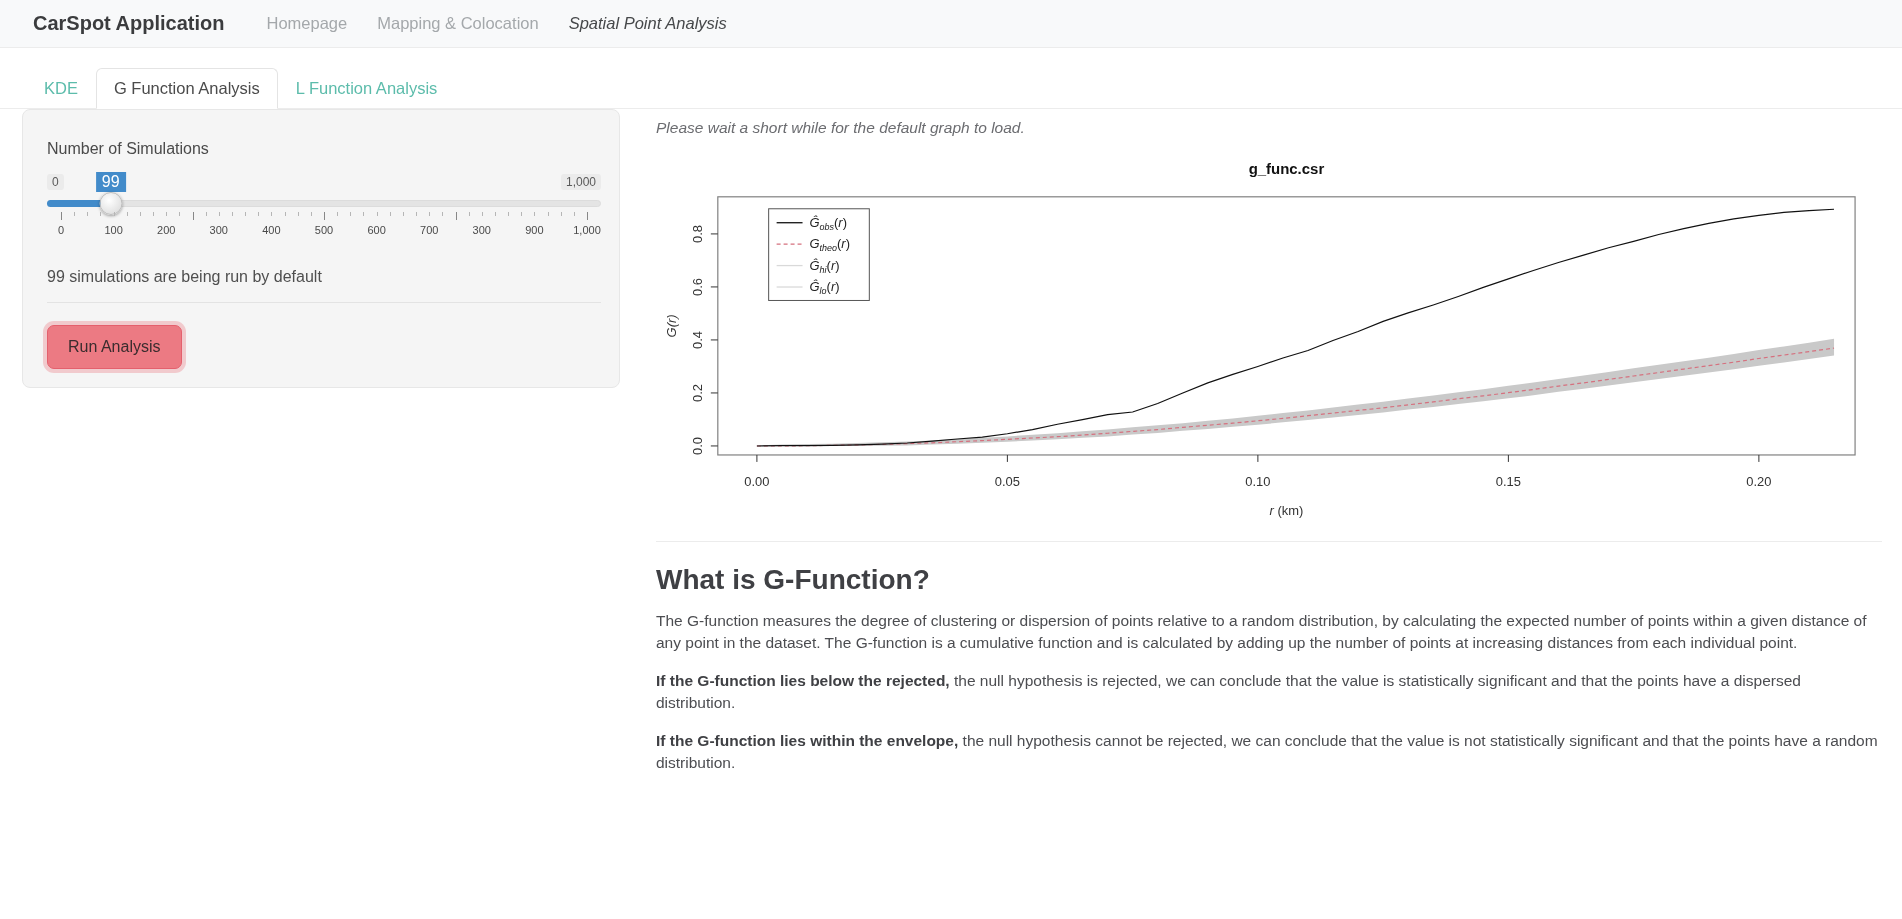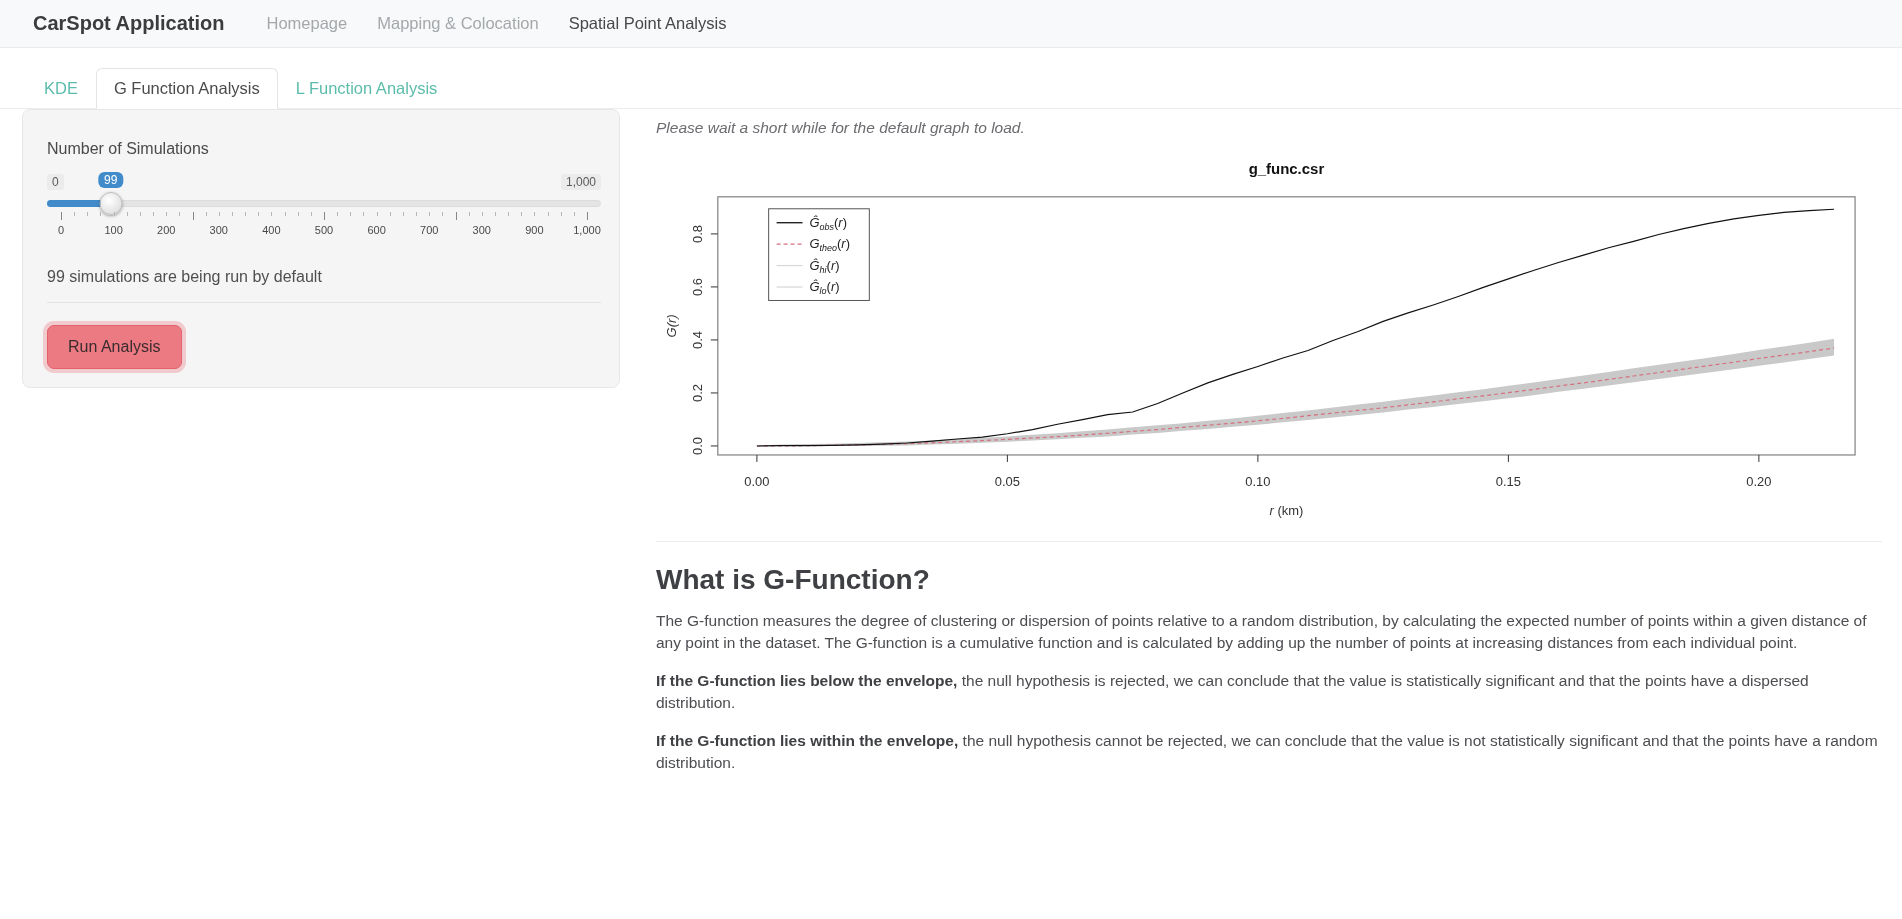--- a/index.html
+++ b/index.html
@@ -4,21 +4,21 @@
 <style>
   * { margin:0; padding:0; box-sizing:border-box; }
   html,body { width:1902px; background:#fff; font-family:"Liberation Sans","DejaVu Sans",sans-serif; color:#4c4d51; }
 
   
   .navbar { height:48px; background:#f8f9fa; border-bottom:1px solid #ececec;
             display:flex; align-items:center; padding-left:33px; }
   .brand { font-size:20px; font-weight:600; color:#3b3c3e; margin-right:42px; }
   .nav-links { display:flex; gap:30px; }
   .nav-link { font-size:16.5px; color:#a4a8ab; cursor:pointer; text-decoration:none; }
-  .nav-link.active { color:#46484a; }
+  .nav-link.active { color:#46484a;font-style:italic; }
 
   
   .tabbar { display:flex; align-items:flex-end; margin-top:20px; padding-left:26px;
             border-bottom:1px solid #ececec; }
   .tab { font-size:16.5px; color:#5cbcab; padding:10px 17px; cursor:pointer;
          border:1px solid transparent; border-radius:6px 6px 0 0; margin-bottom:-1px; }
   .tab.active { background:#fff; color:#4b4b4b; border-color:#e4e4e4; border-bottom-color:#fff; }
 
   
   .content { display:flex; align-items:flex-start; padding:0 20px 40px 22px; gap:36px; }
@@ -26,21 +26,21 @@
   
   .well { flex:0 0 598px; background:#f5f5f5; border:1px solid #e7e7e7; border-radius:8px;
           padding:30px 18px 18px 24px; min-height:255px; }
   .ctl-label { font-size:16px; color:#4a4a4a; margin-bottom:14px; }
 
   .irs { position:relative; height:86px; margin-top:4px; }
   .irs-minmax { position:absolute; top:2px; font-size:12px; color:#5a5a5a;
                 background:#ebebeb; border-radius:3px; padding:1px 5px; }
   .irs-min { left:0; } .irs-max { right:0; }
   .irs-value { position:absolute; top:0; left:11.5%; transform:translateX(-50%);
-               font-size:12px; color:#fff; background:#428bca; border-radius:6px; padding:1px 6px; }
+               font-size:16px; color:#fff; background:#428bca; border-radius:0; padding:1px 6px; }
   .irs-track { position:absolute; top:28px; left:0; right:0; height:7px; background:#e4e4e4;
                border-radius:4px; border:1px solid #dcdcdc; }
   .irs-bar { position:absolute; top:28px; left:0; width:11.5%; height:7px; background:#428bca;
              border-radius:4px 0 0 4px; }
   .irs-handle { position:absolute; top:20px; left:11.5%; transform:translateX(-50%);
                 width:23px; height:23px; border-radius:50%;
                 background:radial-gradient(circle at 40% 35%, #ffffff, #d6d6d6);
                 border:1px solid #bcbcbc; box-shadow:0 1px 3px rgba(0,0,0,.35); cursor:grab; }
   .irs-grid { position:absolute; top:40px; left:14px; right:14px; height:40px; }
   .irs-tick { position:absolute; top:0; width:1px; height:4px; background:#b6b6b6; }
@@ -201,17 +201,17 @@
     </div>
 
     <hr>
 
     <section>
       <h2>What is G-Function?</h2>
       <p><b></b><span>The G-function measures the degree of clustering or dispersion of points relative to a random distribution, by calculating the expected number of points within a given distance of any point in the dataset. The G-function is a cumulative function and is calculated by adding up the number of points at increasing distances from each individual point.</span></p>
     </section>
 
     <section>
-      <p><b>If the G-function lies below the envelope,</b><span> the null hypothesis is rejected, we can conclude that the value is statistically significant and that the points have a dispersed distribution.</span></p>
+      <p><b>If the G-function lies below the rejected,</b><span> the null hypothesis is rejected, we can conclude that the value is statistically significant and that the points have a dispersed distribution.</span></p>
       <p><b>If the G-function lies within the envelope,</b><span> the null hypothesis cannot be rejected, we can conclude that the value is not statistically significant and that the points have a random distribution.</span></p>
     </section>
   </main>
 </div>
 
 </body></html>

